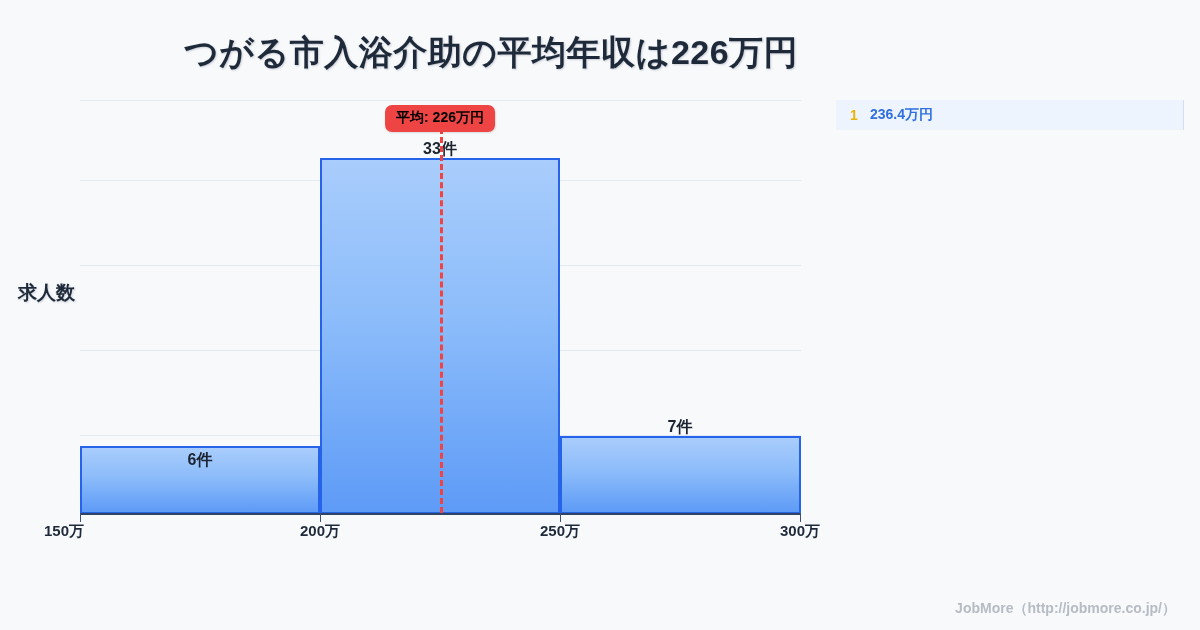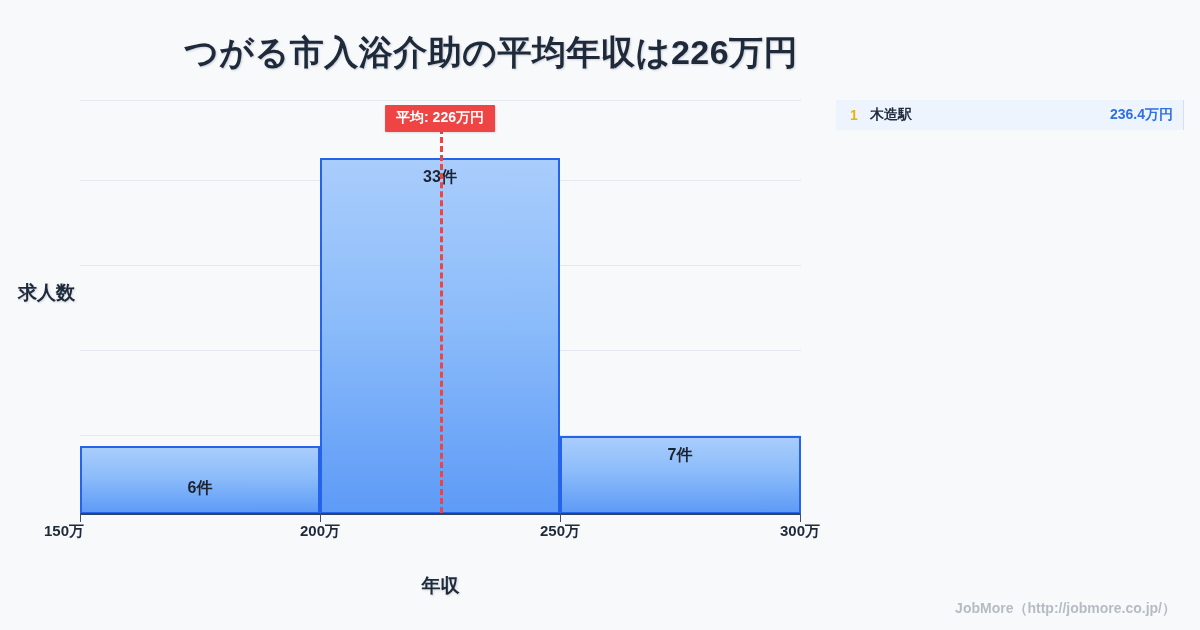--- a/index.html
+++ b/index.html
@@ -79,42 +79,41 @@
     border: 2px solid #2563eb;
     background: linear-gradient(180deg, #a9cdfc 0%, #8cbcfa 45%, #5e9bf7 100%);
   }
   .bar-label {
     position: absolute;
     font-size: 16px;
     font-weight: bold;
     color: #1b2430;
     transform: translateX(-50%);
     white-space: nowrap;
-    margin-top: 28px;
   }
 
   #avg-line {
     position: absolute;
     top: 128px;
     left: 440px;
     width: 0;
     height: 385px;
     border-left: 3px dashed #ef4444;
   }
   #avg-badge {
     position: absolute;
     top: 105px;
     left: 440px;
     transform: translateX(-50%);
     background: #ef4444;
-    color: #ffffff;
+    color: #000000;
     font-size: 14px;
     font-weight: bold;
     padding: 4px 11px 5px 11px;
-    border-radius: 1px;
+    border-radius: 7px;
     white-space: nowrap;
     box-shadow: 0 1px 2px rgba(0,0,0,0.12);
   }
 
   #y-axis-title {
     position: absolute;
     left: 18px;
     top: 280px;
     font-size: 19px;
     font-weight: bold;
@@ -224,25 +223,23 @@
   <div class="tick-mark" style="left:320px"></div>
   <div class="tick-mark" style="left:560px"></div>
   <div class="tick-mark" style="left:800px"></div>
 
   <div class="tick-label" style="left:64px">150万</div>
   <div class="tick-label" style="left:320px">200万</div>
   <div class="tick-label" style="left:560px">250万</div>
   <div class="tick-label" style="left:800px">300万</div>
 
   <div id="y-axis-title">求人数</div>
-  <div id="x-axis-title">年収</div>
 </div>
 
 <div id="side-panel">
 
   <div class="rank-row">
     <span class="rank-num">1</span>
-    <span class="rank-name">木造駅</span>
     <span class="rank-value">236.4万円</span>
   </div>
 </div>
 
 <div id="footer-watermark">JobMore（http://jobmore.co.jp/）</div>
 
 </body></html>

